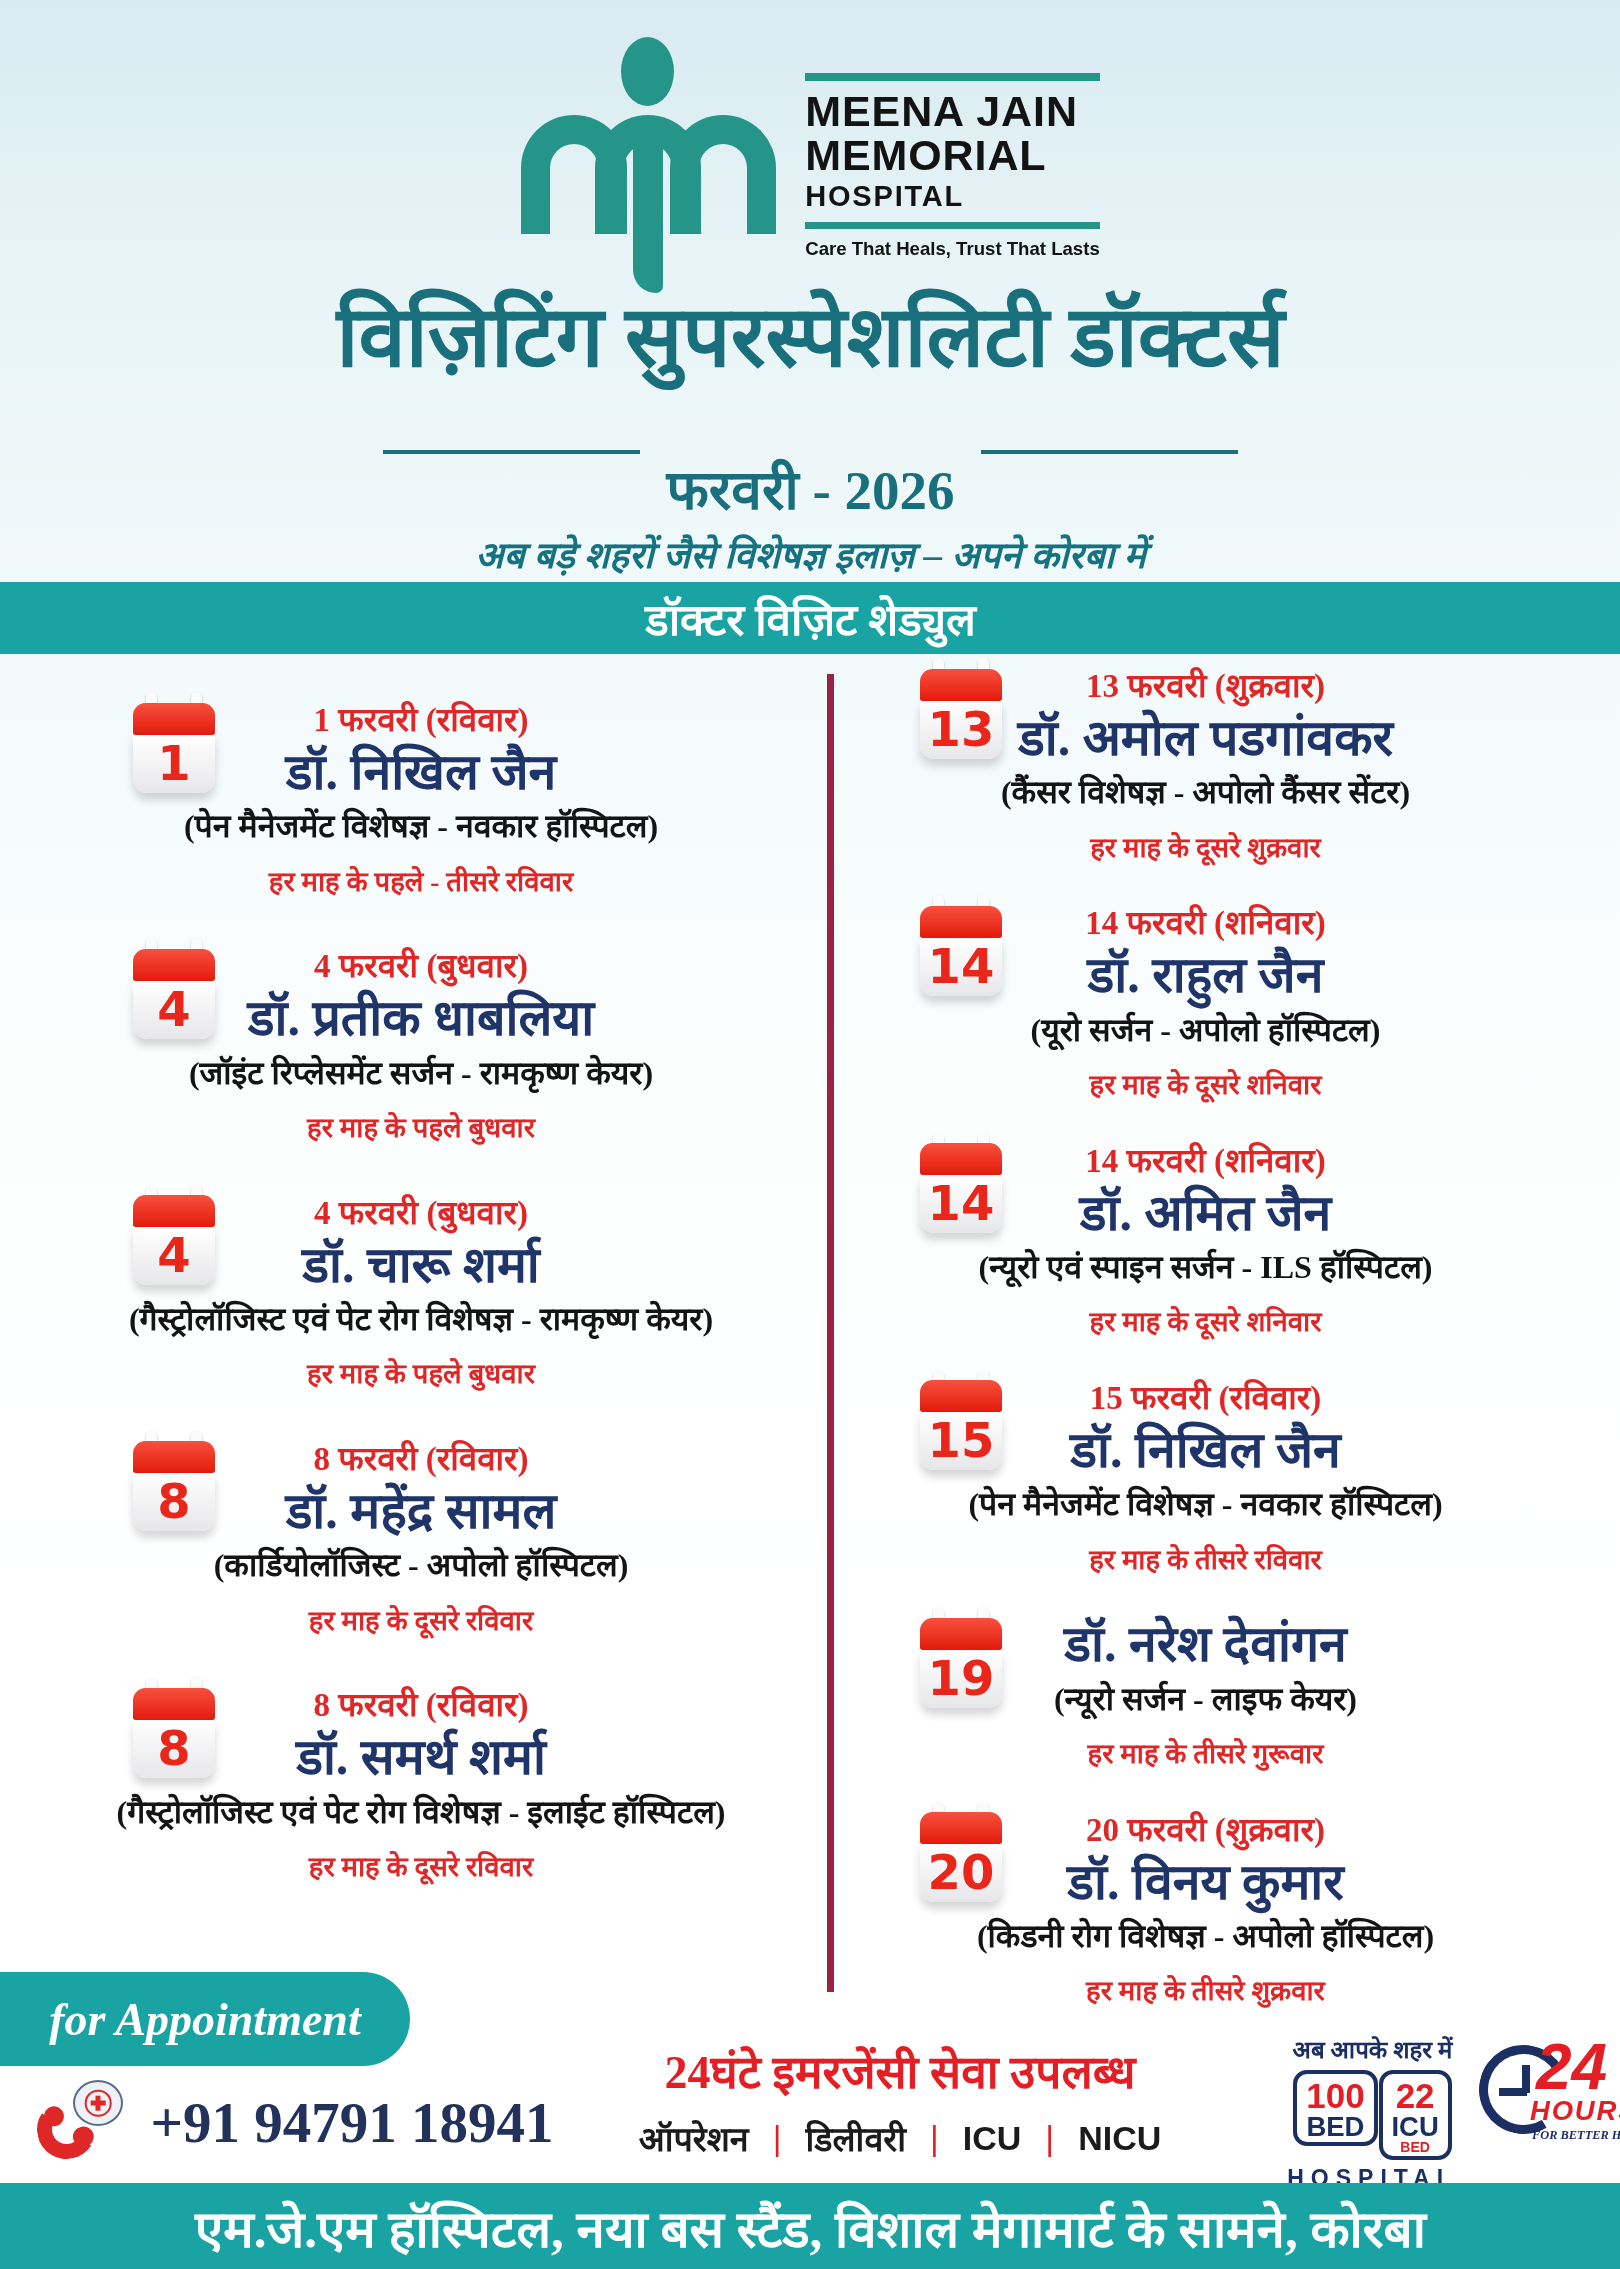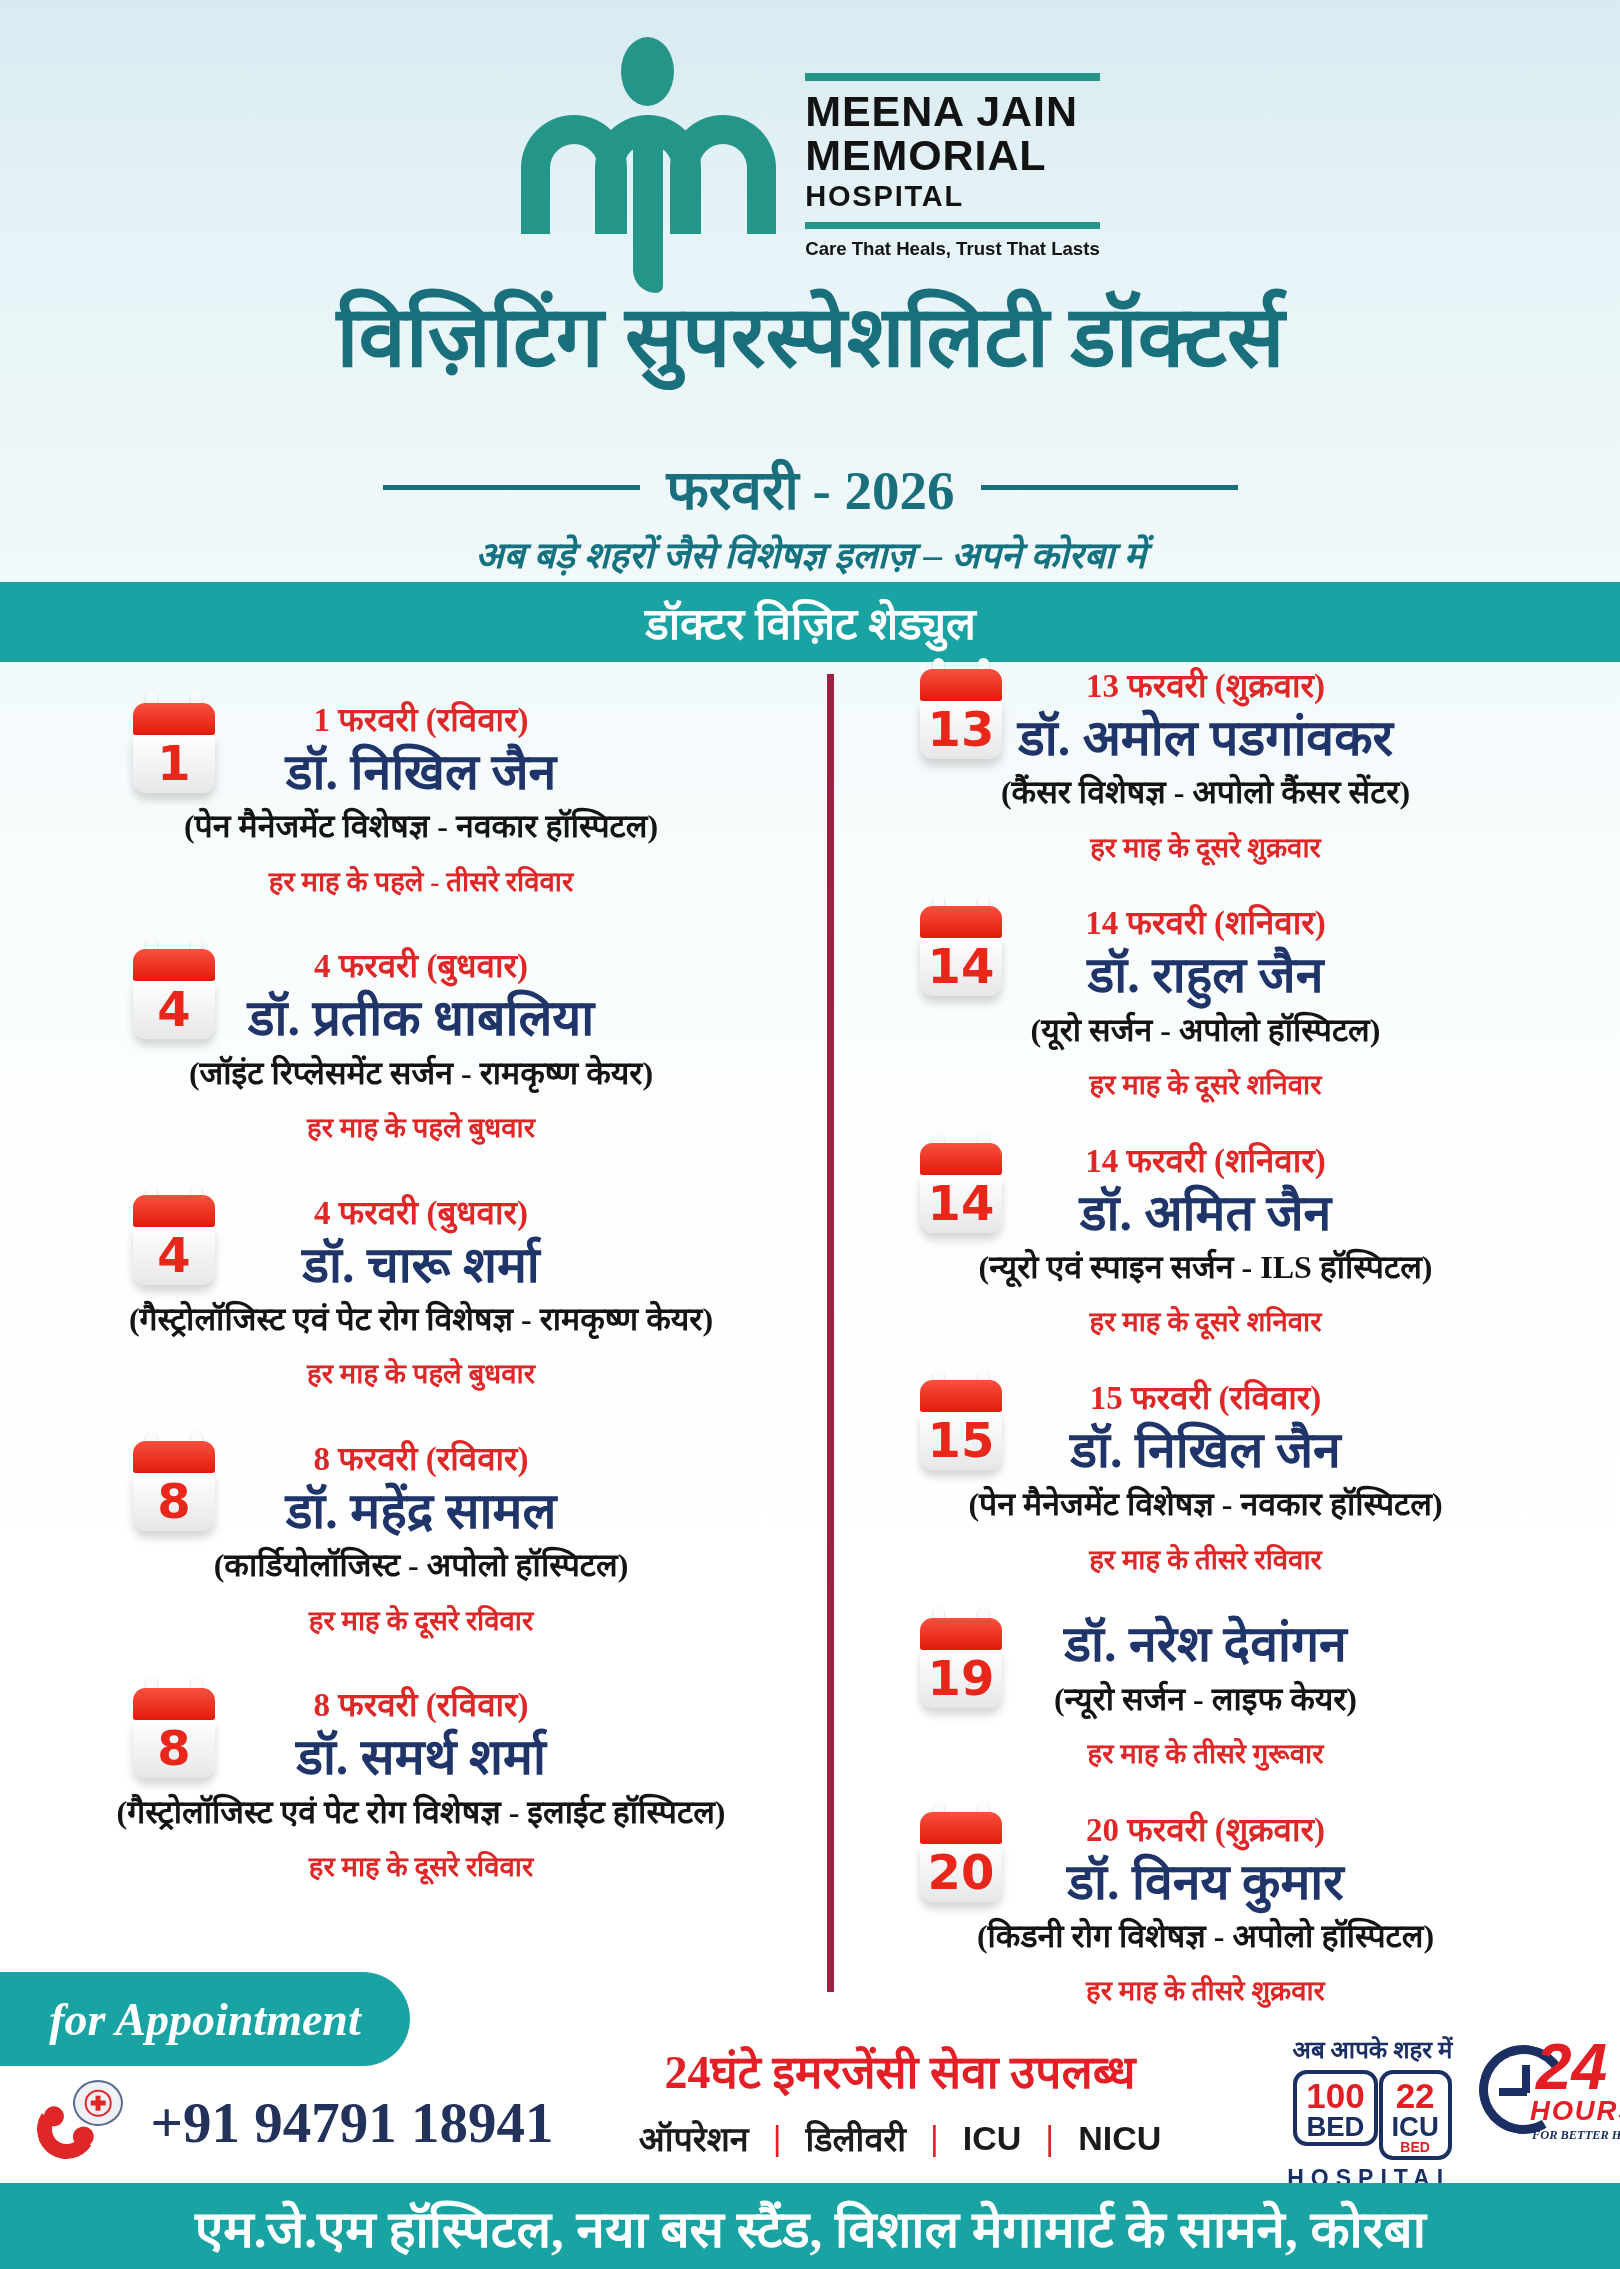--- a/index.html
+++ b/index.html
@@ -22,25 +22,25 @@
   .logo-text{flex:0 0 auto;}
   .logo-bar{height:8px;background:#259589;width:100%;}
   .logo-bar.top{margin-bottom:8.9px;}
   .logo-bar.bottom{margin-top:8.9px;margin-bottom:8.9px;height:7px;}
   .logo-name{color:#131313;font-weight:800;font-size:43px;line-height:1.02;letter-spacing:0.9px;font-family:"Liberation Sans","DejaVu Sans",sans-serif;}
   .logo-hospital{color:#131313;font-weight:800;font-size:29px;letter-spacing:1.8px;margin-top:1.8px;font-family:"Liberation Sans","DejaVu Sans",sans-serif;}
   .logo-tagline{color:#131313;font-weight:700;font-size:18.6px;font-family:"Liberation Sans","DejaVu Sans",sans-serif;}
 
   
   .main-title{position:absolute;top:286px;left:0;width:100%;text-align:center;color:#1a6f7d;font-weight:800;font-size:85px;line-height:1.2;}
-  .month-row{position:absolute;top:450px;left:0;width:100%;display:flex;align-items:center;justify-content:center;gap:26.6px;}
+  .month-row{position:absolute;top:450px;left:0;width:100%;display:flex;align-items:flex-start;justify-content:center;gap:26.6px;}
   .month-line{width:257px;height:4.4px;background:#1a6f7d;}
   .month-title{color:#1a6f7d;font-weight:800;font-size:55px;white-space:nowrap;}
   .subtitle{position:absolute;top:528px;left:0;width:100%;text-align:center;color:#157280;font-weight:800;font-style:italic;font-size:37px;}
-  .schedule-banner{position:absolute;top:582px;left:0;width:100%;height:80px;background:#1aa3a3;color:#ffffff;font-weight:800;font-size:44px;display:flex;align-items:center;justify-content:center;}
+  .schedule-banner{position:absolute;top:582px;left:0;width:100%;height:72px;background:#1aa3a3;color:#ffffff;font-weight:800;font-size:44px;display:flex;align-items:center;justify-content:center;}
 
   
   .col{position:absolute;display:flex;flex-direction:column;}
   .col-left{left:53px;top:699px;width:736px;gap:46px;}
   .col-right{left:842px;top:665px;width:727px;gap:37px;}
   .col-divider{position:absolute;left:827px;top:674px;width:7px;height:1318px;background:#9b2242;}
 
   .entry{position:relative;text-align:center;}
   .e-date{color:#e02727;font-weight:700;font-size:33px;line-height:1.3;white-space:nowrap;}
   .e-name{color:#1f3468;font-weight:800;font-size:50px;line-height:1.2;white-space:nowrap;}

